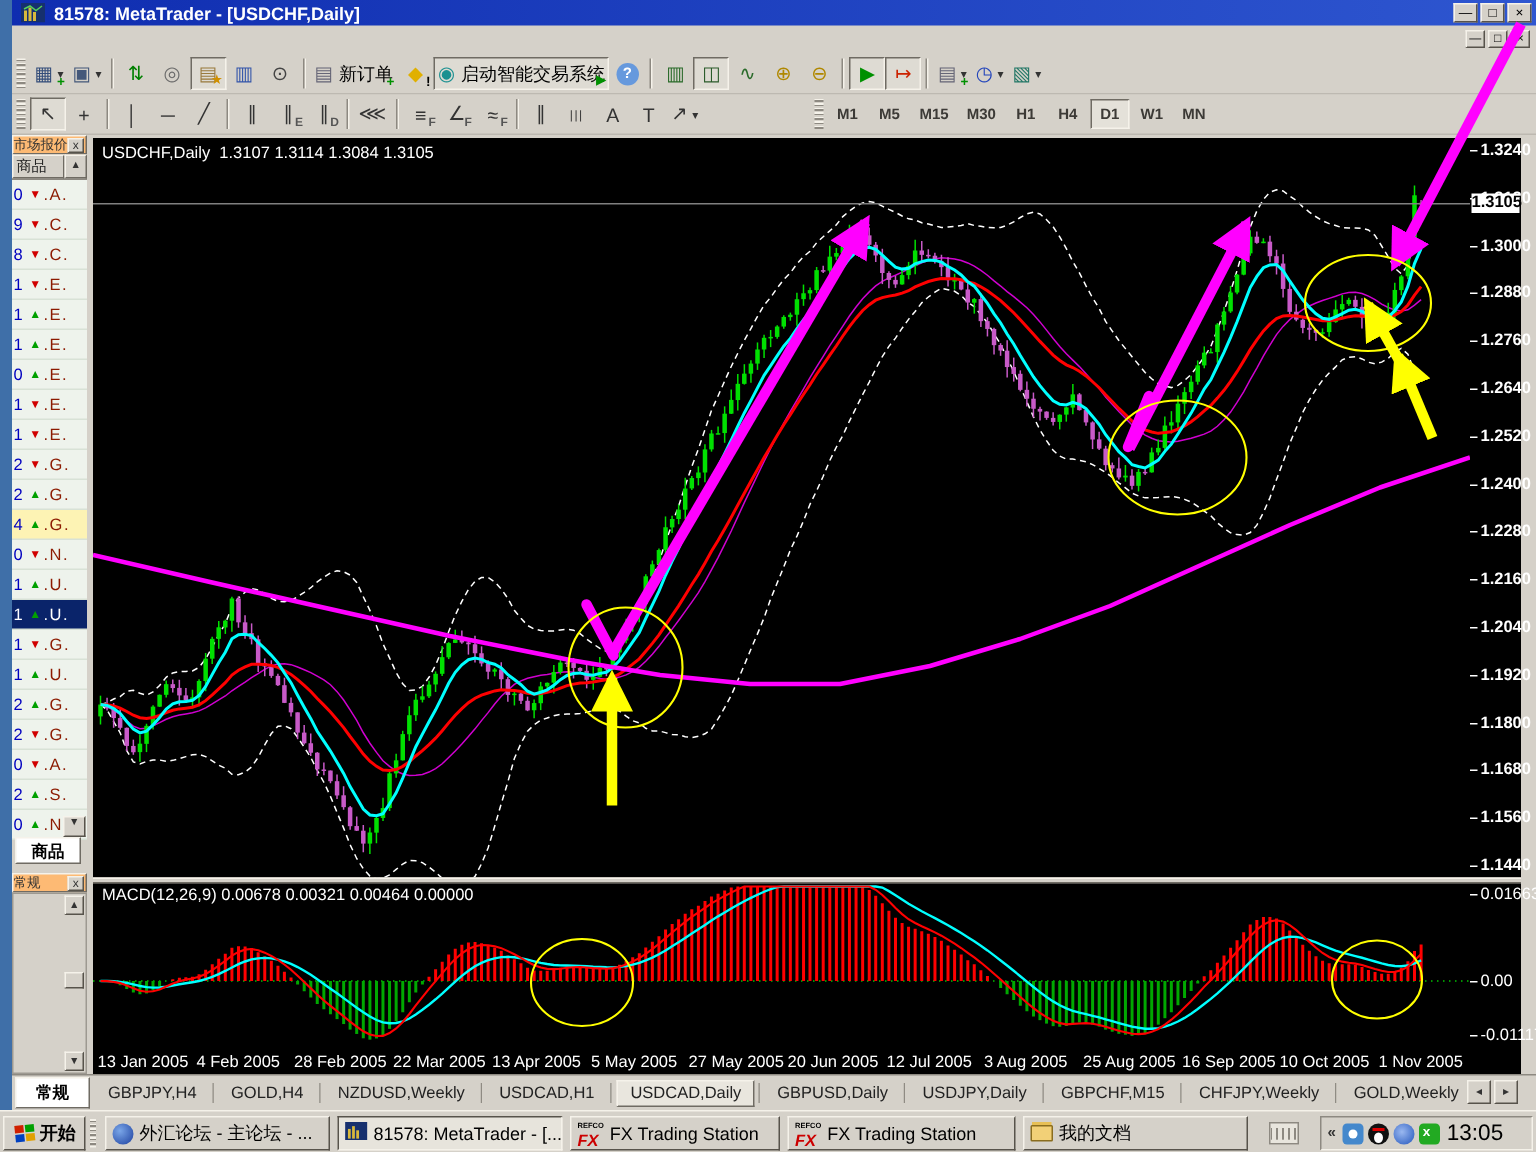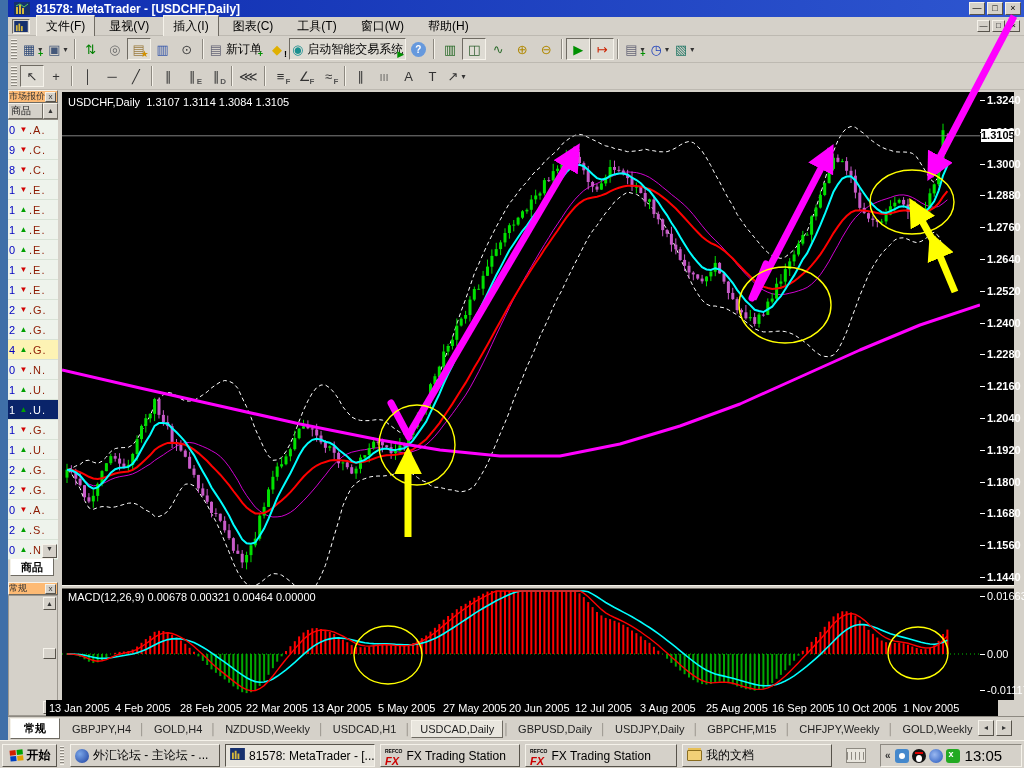--- a/index.html
+++ b/index.html
@@ -106,39 +106,20 @@
         <polyline points="2,4 6,2 10,5 14,2" stroke="#57d057" fill="none" stroke-width="1"></polyline>
       </svg>
     <span class="title-text">81578: MetaTrader - [USDCHF,Daily]</span>
     <div class="winbtn-group">
       <div class="winbtn">—</div>
       <div class="winbtn">□</div>
       <div class="winbtn">×</div>
     </div>
   </div>
 
-  <div class="abs menubar">
-    <span class="menu-icon">
-      <svg width="14" height="11" viewBox="0 0 16 13">
-          <rect width="16" height="13" fill="#16306e"></rect>
-          <rect x="2" y="5" width="2" height="7" fill="#d8b93c"></rect>
-          <rect x="5" y="3" width="2" height="9" fill="#d8b93c"></rect>
-          <rect x="8" y="6" width="2" height="6" fill="#d8b93c"></rect>
-        </svg>
-    </span>
-    <span id="menu-items" style="display:flex;">
-        <span class="menu-item boxed">文件(F)</span>
-        <span class="menu-item">显视(V)</span>
-        <span class="menu-item boxed">插入(I)</span>
-        <span class="menu-item">图表(C)</span>
-        <span class="menu-item">工具(T)</span>
-        <span class="menu-item">窗口(W)</span>
-        <span class="menu-item">帮助(H)</span>
-      </span>
-  </div>
   <div class="childbtn-group">
     <div class="childbtn">—</div>
     <div class="childbtn">□</div>
     <div class="childbtn">×</div>
   </div>
 
   <div class="abs toolbar" style="top:36px;" id="toolbar-top">
       <div class="tb-handle"></div>
       <div class="tb-btn">
         <span style="color: rgb(51, 77, 122);">▦</span>
@@ -278,20 +259,32 @@
       </div>
       <div class="tb-btn">
         <span>A</span>
       </div>
       <div class="tb-btn">
         <span>T</span>
       </div>
       <div class="tb-btn">
         <span>↗</span>
         <span class="dd">▾</span>
+      </div>
+      <div style="position: absolute; left: 532px; top: 3px; display: flex; align-items: center;">
+        <div class="tb-handle"></div>
+        <div class="tf-btn">M1</div>
+        <div class="tf-btn">M5</div>
+        <div class="tf-btn">M15</div>
+        <div class="tf-btn">M30</div>
+        <div class="tf-btn">H1</div>
+        <div class="tf-btn">H4</div>
+        <div class="tf-btn pressed">D1</div>
+        <div class="tf-btn">W1</div>
+        <div class="tf-btn">MN</div>
       </div>
     </div>
 
   <div class="abs panel-title" style="top:90px;">
     <span class="pt-text">市场报价</span>
     <span class="panel-close">x</span>
   </div>
   <div class="abs mw-header">
     <span class="mw-hcell">商品</span>
     <span class="mw-hbtn">▲</span>
@@ -1083,21 +1076,21 @@
       </svg>
   </div>
   <div class="abs axis" style="left:980px;top:589px;width:34px;height:111px;" id="macd-axis">
       <div class="tick-dash" style="top: 7px;"></div>
       <div class="tick-label" style="top: 1px; font-weight: normal;">0.01663</div>
       <div class="tick-dash" style="top: 65px;"></div>
       <div class="tick-label" style="top: 59px; font-weight: normal;">0.00</div>
       <div class="tick-dash" style="top: 101px;"></div>
       <div class="tick-label" style="top: 95px; font-weight: normal;">-0.01117</div>
     </div>
-  <div class="abs date-axis" style="left:46px;top:700px;width:952px;height:16px;" id="date-axis">
+  <div class="abs date-axis" style="left:62px;top:700px;width:952px;height:16px;" id="date-axis">
       <span style="left: 3px;">13 Jan 2005</span>
       <span style="left: 69px;">4 Feb 2005</span>
       <span style="left: 134px;">28 Feb 2005</span>
       <span style="left: 200px;">22 Mar 2005</span>
       <span style="left: 266px;">13 Apr 2005</span>
       <span style="left: 332px;">5 May 2005</span>
       <span style="left: 397px;">27 May 2005</span>
       <span style="left: 463px;">20 Jun 2005</span>
       <span style="left: 529px;">12 Jul 2005</span>
       <span style="left: 594px;">3 Aug 2005</span>

